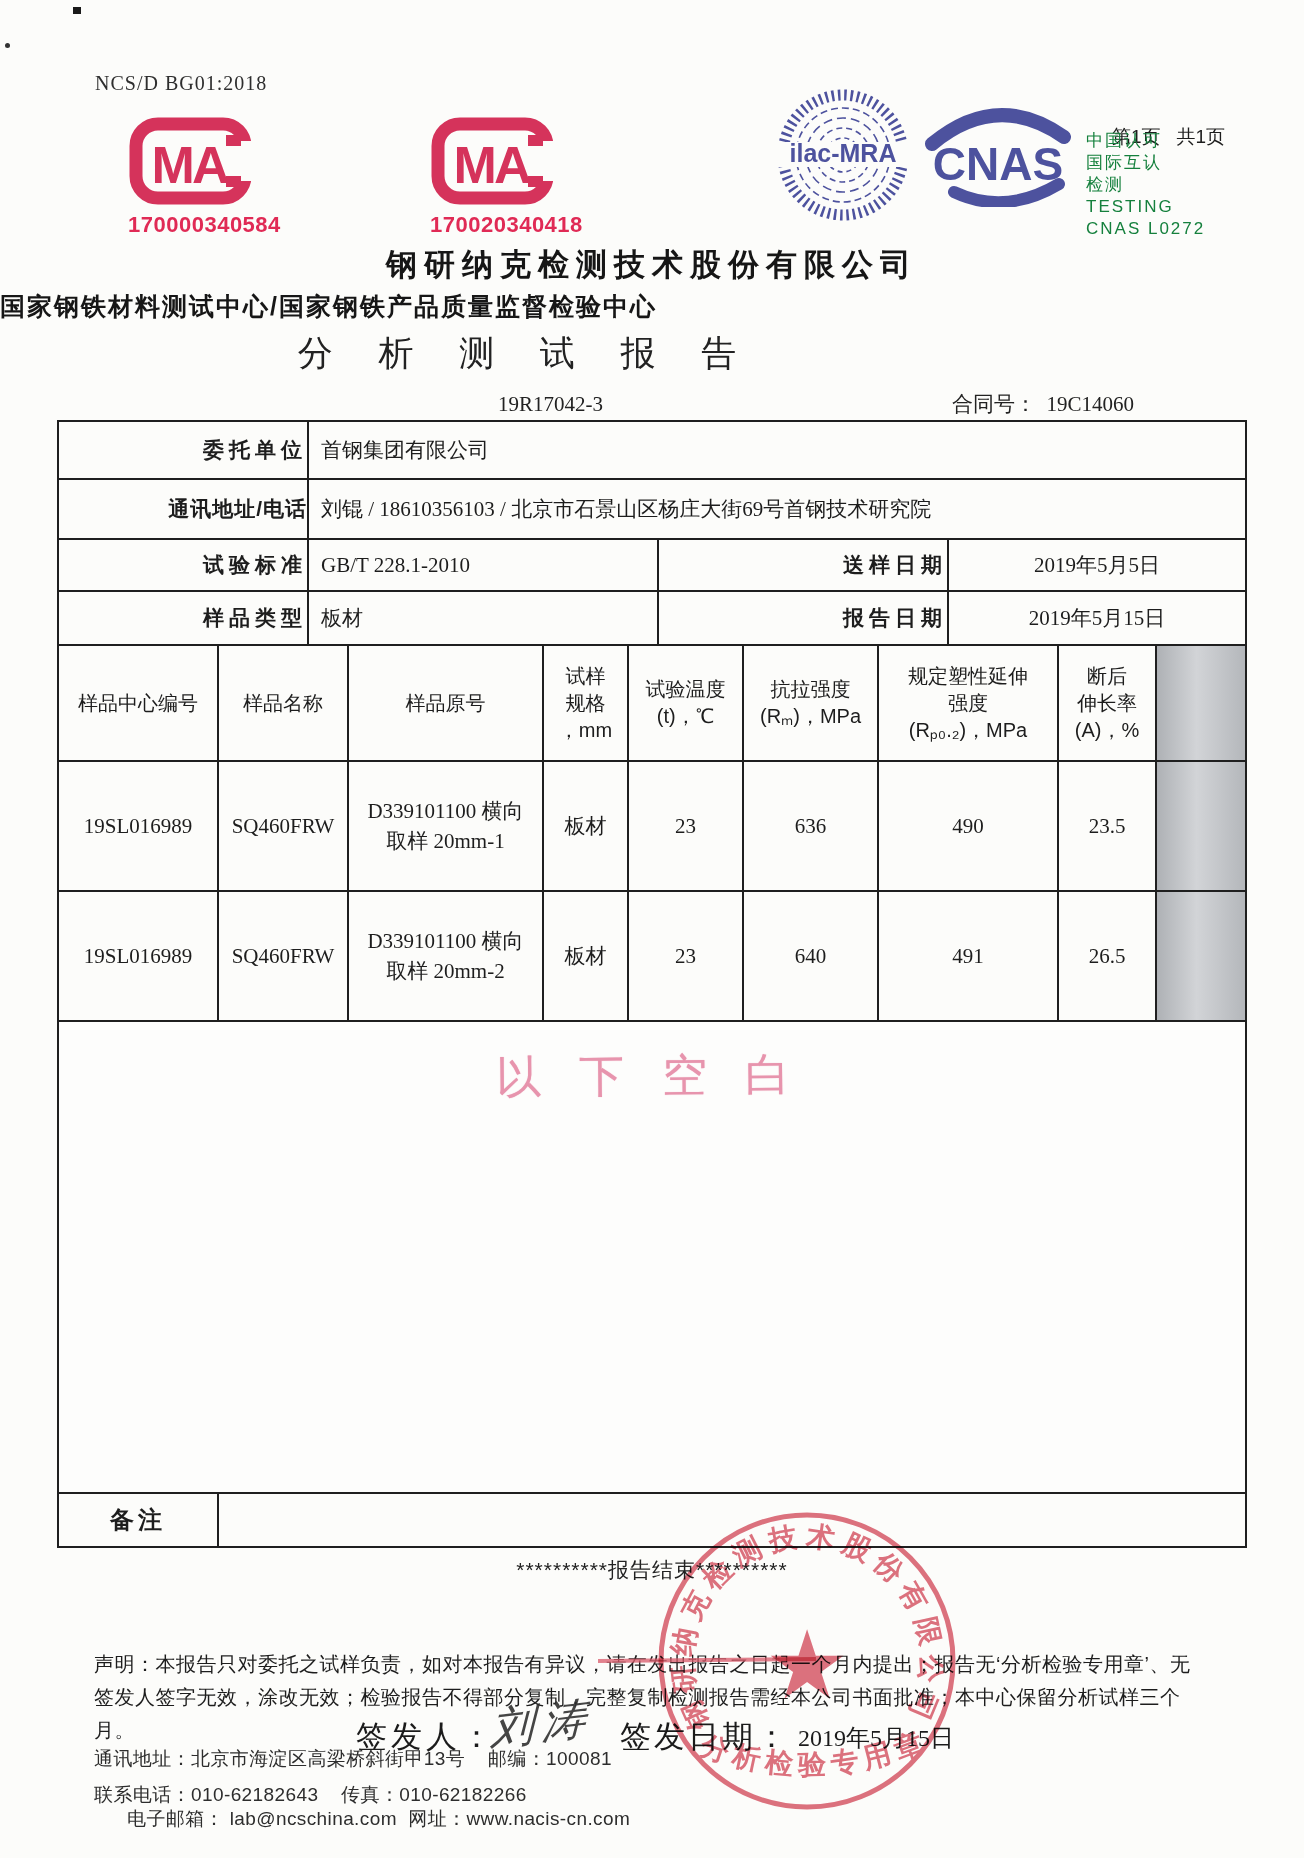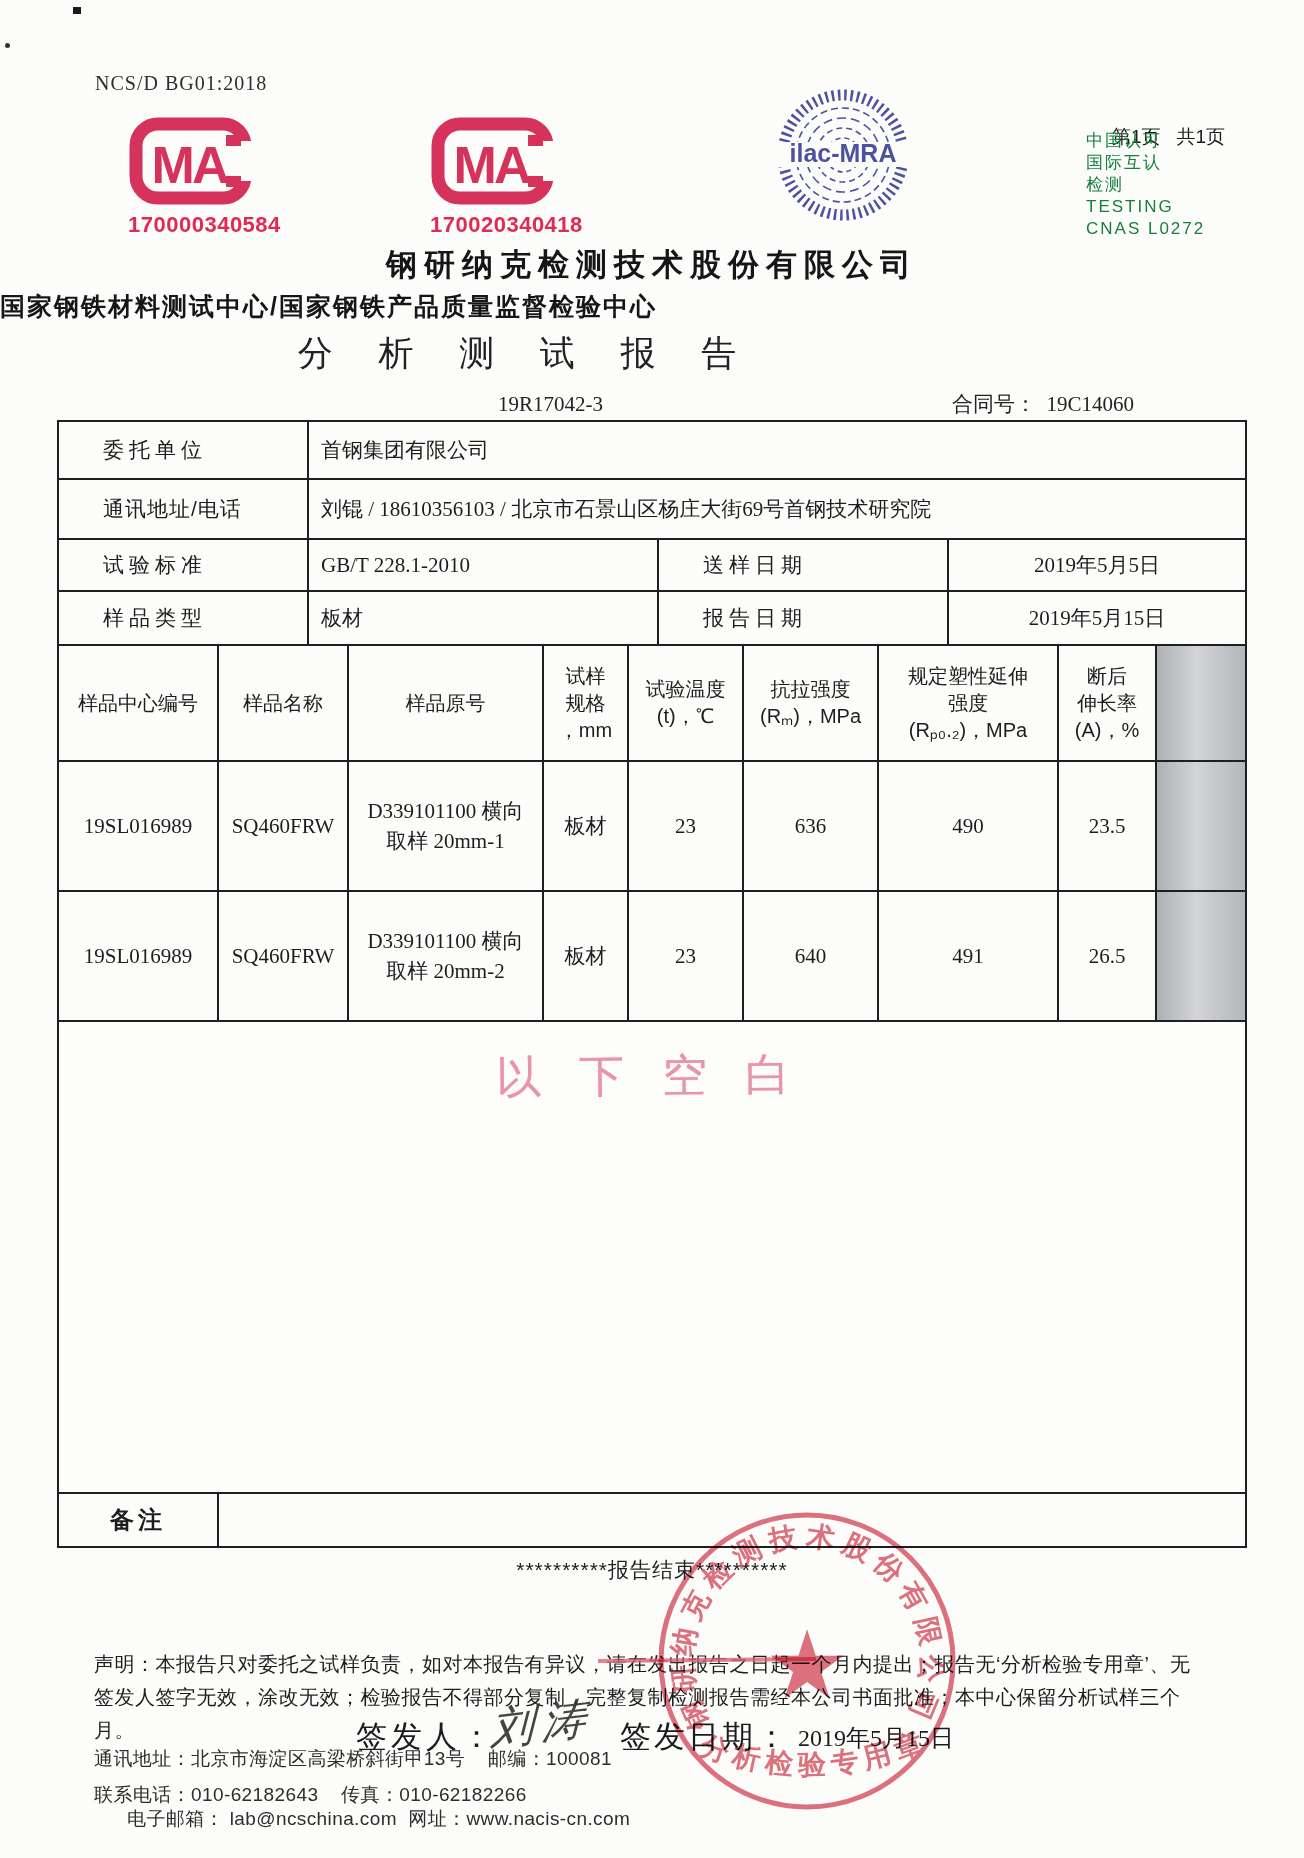--- a/index.html
+++ b/index.html
@@ -29,21 +29,21 @@
   .rep-title{left:0;top:330px;width:1052px;text-align:center;font-size:35px;font-weight:500;
            letter-spacing:18px;color:#222;}
   .rep-no{left:498px;top:392px;font-family:"Liberation Serif",serif;font-size:21px;color:#222;}
   .contract{left:952px;top:390px;font-family:"Liberation Serif",serif;font-size:21px;color:#222;white-space:pre;}
 
   
   table{border-collapse:collapse;table-layout:fixed;}
   td,th{border:2px solid #1f1f1f;padding:0;overflow:hidden;}
   .info-tbl{left:57px;top:420px;width:1188px;}
   .info-tbl td{font-size:21px;}
-  .info-lbl{font-weight:normal;font-size:24px;text-align:left;letter-spacing:5px;font-family:"Liberation Sans",sans-serif;padding-left:44px;}
+  .info-lbl{font-weight:bold;font-size:24px;text-align:right;letter-spacing:5px;font-family:"Liberation Sans",sans-serif;padding-left:44px;}
   .info-val{font-family:"Liberation Serif",serif;padding-left:12px;text-align:left;}
   .info-date{font-family:"Liberation Serif",serif;text-align:center;}
 
   .res-tbl{left:57px;top:644px;width:1188px;}
   .res-tbl th{font-size:20px;font-weight:500;line-height:27px;white-space:pre-line;text-align:center;vertical-align:middle;}
   .res-tbl td.dat{font-family:"Liberation Serif",serif;font-size:21px;text-align:center;vertical-align:middle;white-space:pre-line;line-height:30px;}
   .grey{background:linear-gradient(90deg,#aeb1b5 0%,#d2d4d7 45%,#b4b7bb 100%);}
   .empty-cell{background:#fdfdfc;}
   .remark-lbl{font-weight:bold;font-size:24px;text-align:center;letter-spacing:4px;margin-left:13px;}
 
@@ -104,20 +104,27 @@
       <circle cx="71" cy="71" r="60" fill="none" stroke="#4d529e" stroke-width="11" stroke-dasharray="2.5,3.8"></circle>
       <circle cx="71" cy="71" r="47" fill="none" stroke="#4d529e" stroke-width="1.6" stroke-dasharray="7,4"></circle>
       <circle cx="71" cy="71" r="37" fill="none" stroke="#4d529e" stroke-width="1.6" stroke-dasharray="9,5"></circle>
       <circle cx="71" cy="71" r="27" fill="none" stroke="#4d529e" stroke-width="1.6" stroke-dasharray="6,4"></circle>
       <circle cx="71" cy="71" r="17" fill="none" stroke="#4d529e" stroke-width="1.6" stroke-dasharray="5,4"></circle>
       <rect x="0" y="58" width="142" height="25" fill="#fcfcfa"></rect>
       <text x="71" y="78" text-anchor="middle" font-family="Liberation Sans, sans-serif" font-size="25" font-weight="bold" fill="#4d529e">ilac-MRA</text>
     </svg>
   </div>
 
+  <div class="abs cnas">
+    <svg width="150" height="105" viewBox="0 0 150 105">
+      <path d="M10,42 Q75,-12 142,35" fill="none" stroke="#4d529e" stroke-width="14" stroke-linecap="round"></path>
+      <text x="76" y="78" text-anchor="middle" font-family="Liberation Sans, sans-serif" font-size="46" font-weight="bold" fill="#4d529e" letter-spacing="0">CNAS</text>
+      <path d="M32,90 Q83,114 137,82" fill="none" stroke="#4d529e" stroke-width="12" stroke-linecap="round"></path>
+    </svg>
+  </div>
   <div class="abs cnas-side">中国认可
 国际互认
 检测
 TESTING
 CNAS L0272</div>
 
   <div class="abs company">钢研纳克检测技术股份有限公司</div>
   <div class="abs centers">国家钢铁材料测试中心/国家钢铁产品质量监督检验中心</div>
   <div class="abs rep-title">分 析 测 试 报 告</div>
   <div class="abs rep-no">19R17042-3</div>

